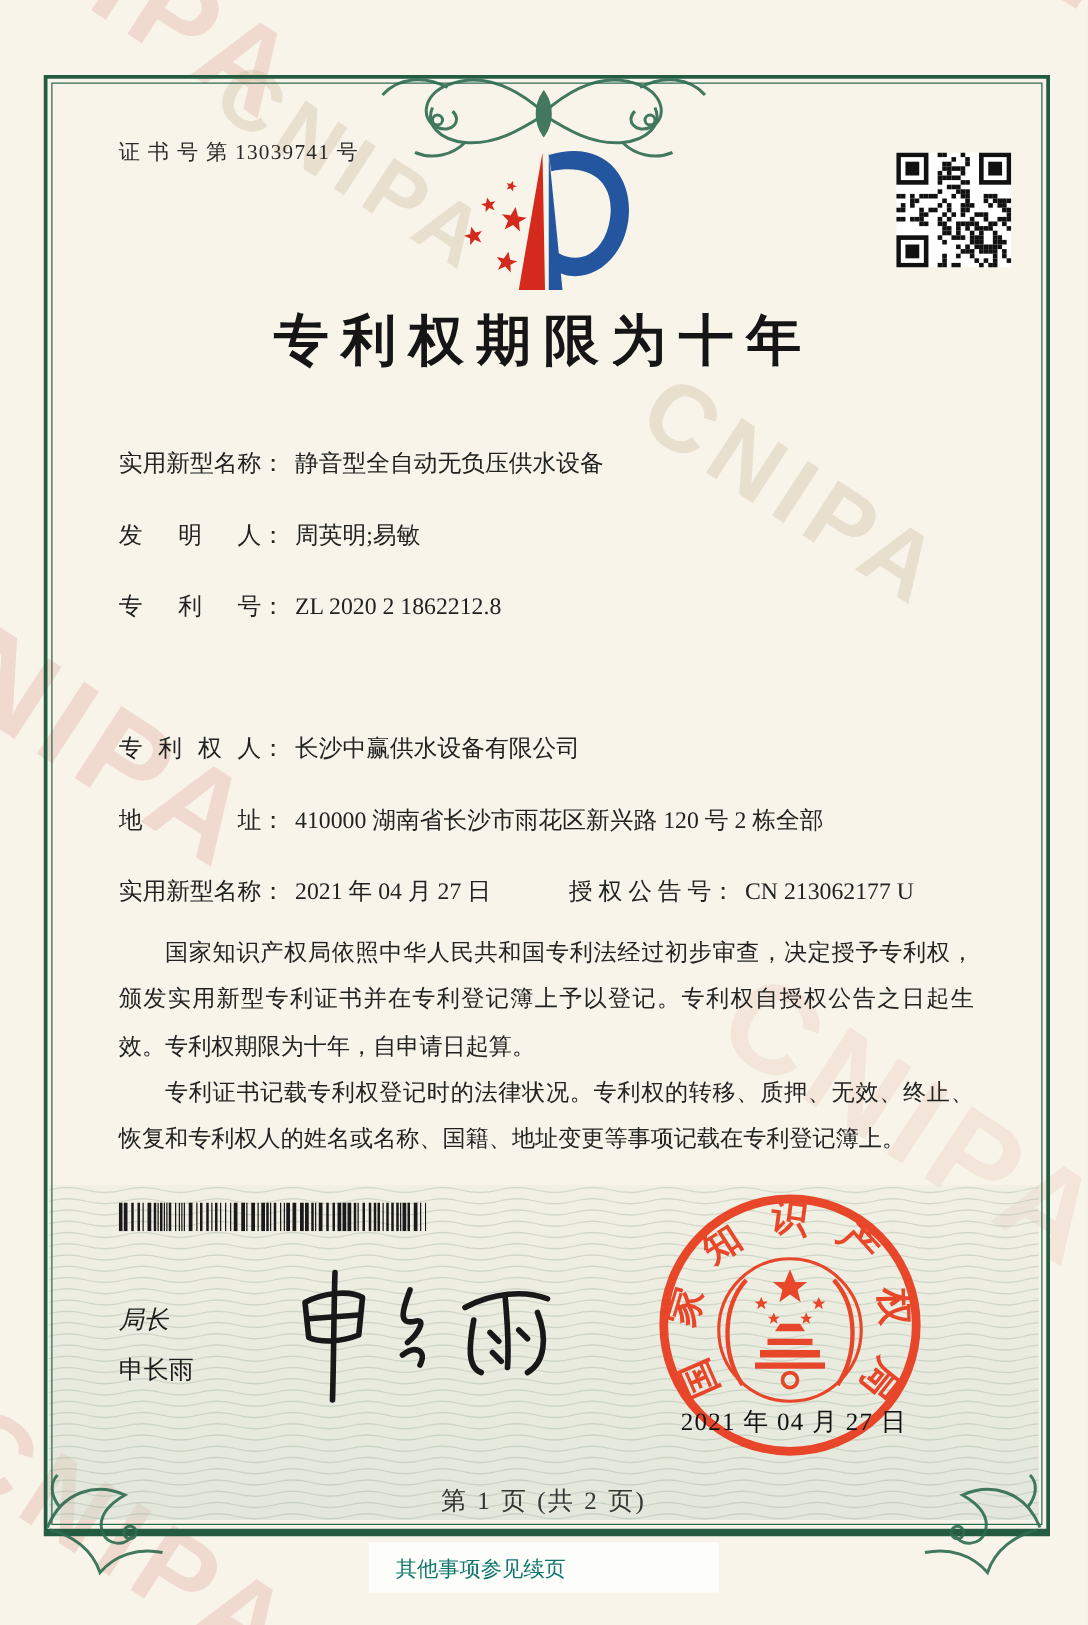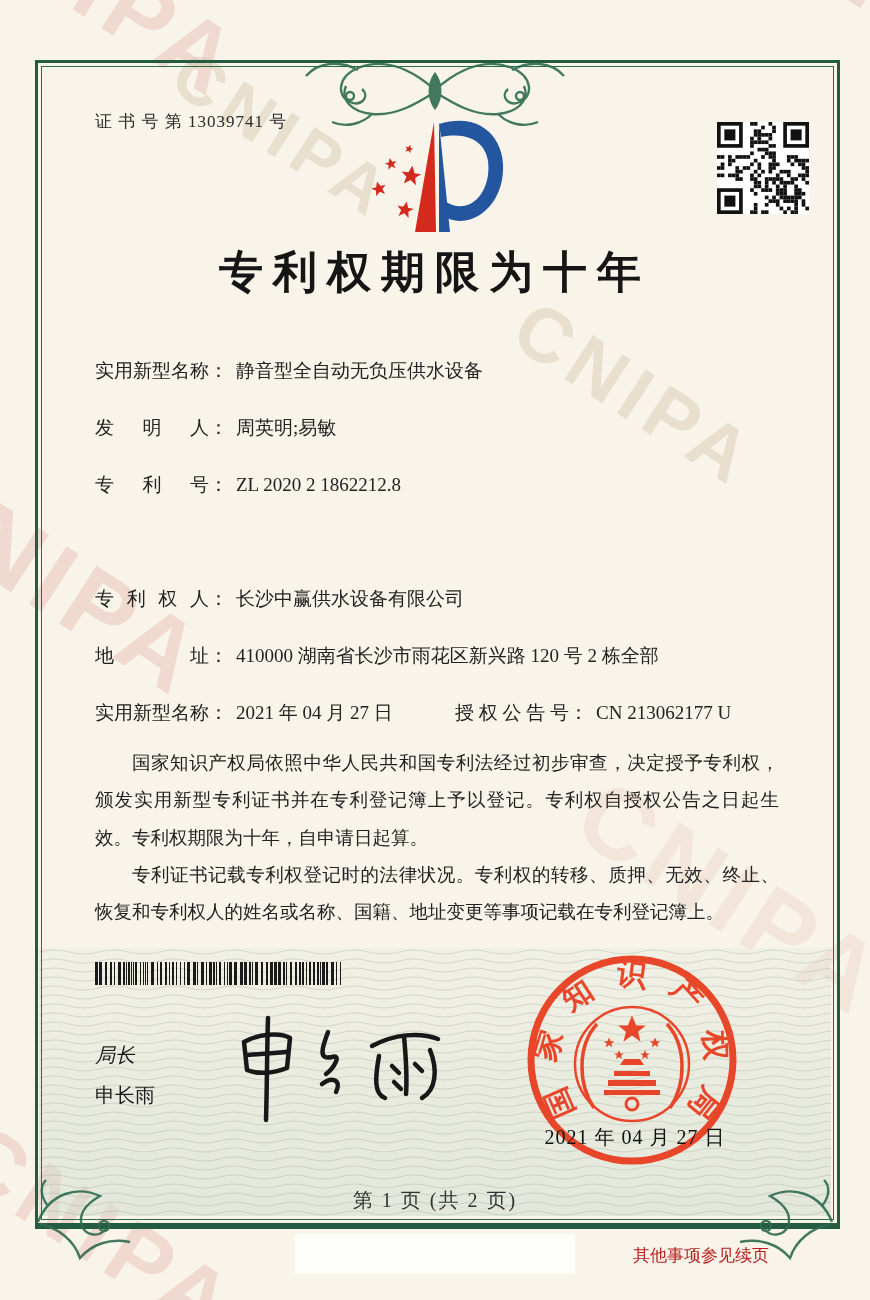--- a/index.html
+++ b/index.html
@@ -18,21 +18,21 @@
   .flabel{display:inline-block;width:114px;text-align:justify;text-align-last:justify;vertical-align:top;font-family:Liberation Serif, serif;}
   .fvalue{margin-left:8px;margin-top:31px;}
   .grant-right{position:absolute;left:360px;top:0;}
   .paras{left:95px;top:745px;width:684px;font-size:18.5px;line-height:2.02;color:#222;text-align:justify;}
   .paras p{margin:0;text-indent:2em;}
   .sig-role{left:95px;top:1042px;font-size:20px;color:#1c1c1c;font-family:"Liberation Sans","DejaVu Sans",sans-serif;font-style:italic;}
   .sig-name{left:95px;top:1082px;font-size:20px;color:#1c1c1c;font-family:"Liberation Sans","DejaVu Sans",sans-serif;}
   .seal-date{left:525px;top:1124px;width:220px;text-align:center;font-size:20px;letter-spacing:1px;color:#111;}
   .page-info{left:0;top:1187px;width:870px;text-align:center;font-size:20px;letter-spacing:2px;color:#333;}
   .note-box{left:295px;top:1234px;width:280px;height:40px;background:#fdfdf9;}
-  .note{left:0;top:1244px;width:769px;text-align:right;font-size:17px;color:#b91c1c;}
+  .note{left:0;top:1244px;width:769px;text-align:center;font-size:17px;color:#0f766e;}
   
   .wm{position:absolute;font-family:"Liberation Sans","DejaVu Sans",sans-serif;font-weight:bold;
       transform:rotate(33deg);letter-spacing:8px;pointer-events:none;}
   .wm-beige{color:rgba(205,190,160,0.38);}
   .wm-pink{color:rgba(228,178,168,0.42);}
   .lower-tint{left:39px;top:948px;width:792px;height:268px;
       background:linear-gradient(180deg,rgba(222,228,214,0.25),rgba(210,220,206,0.55));}
 </style>
 </head>
 <body>

